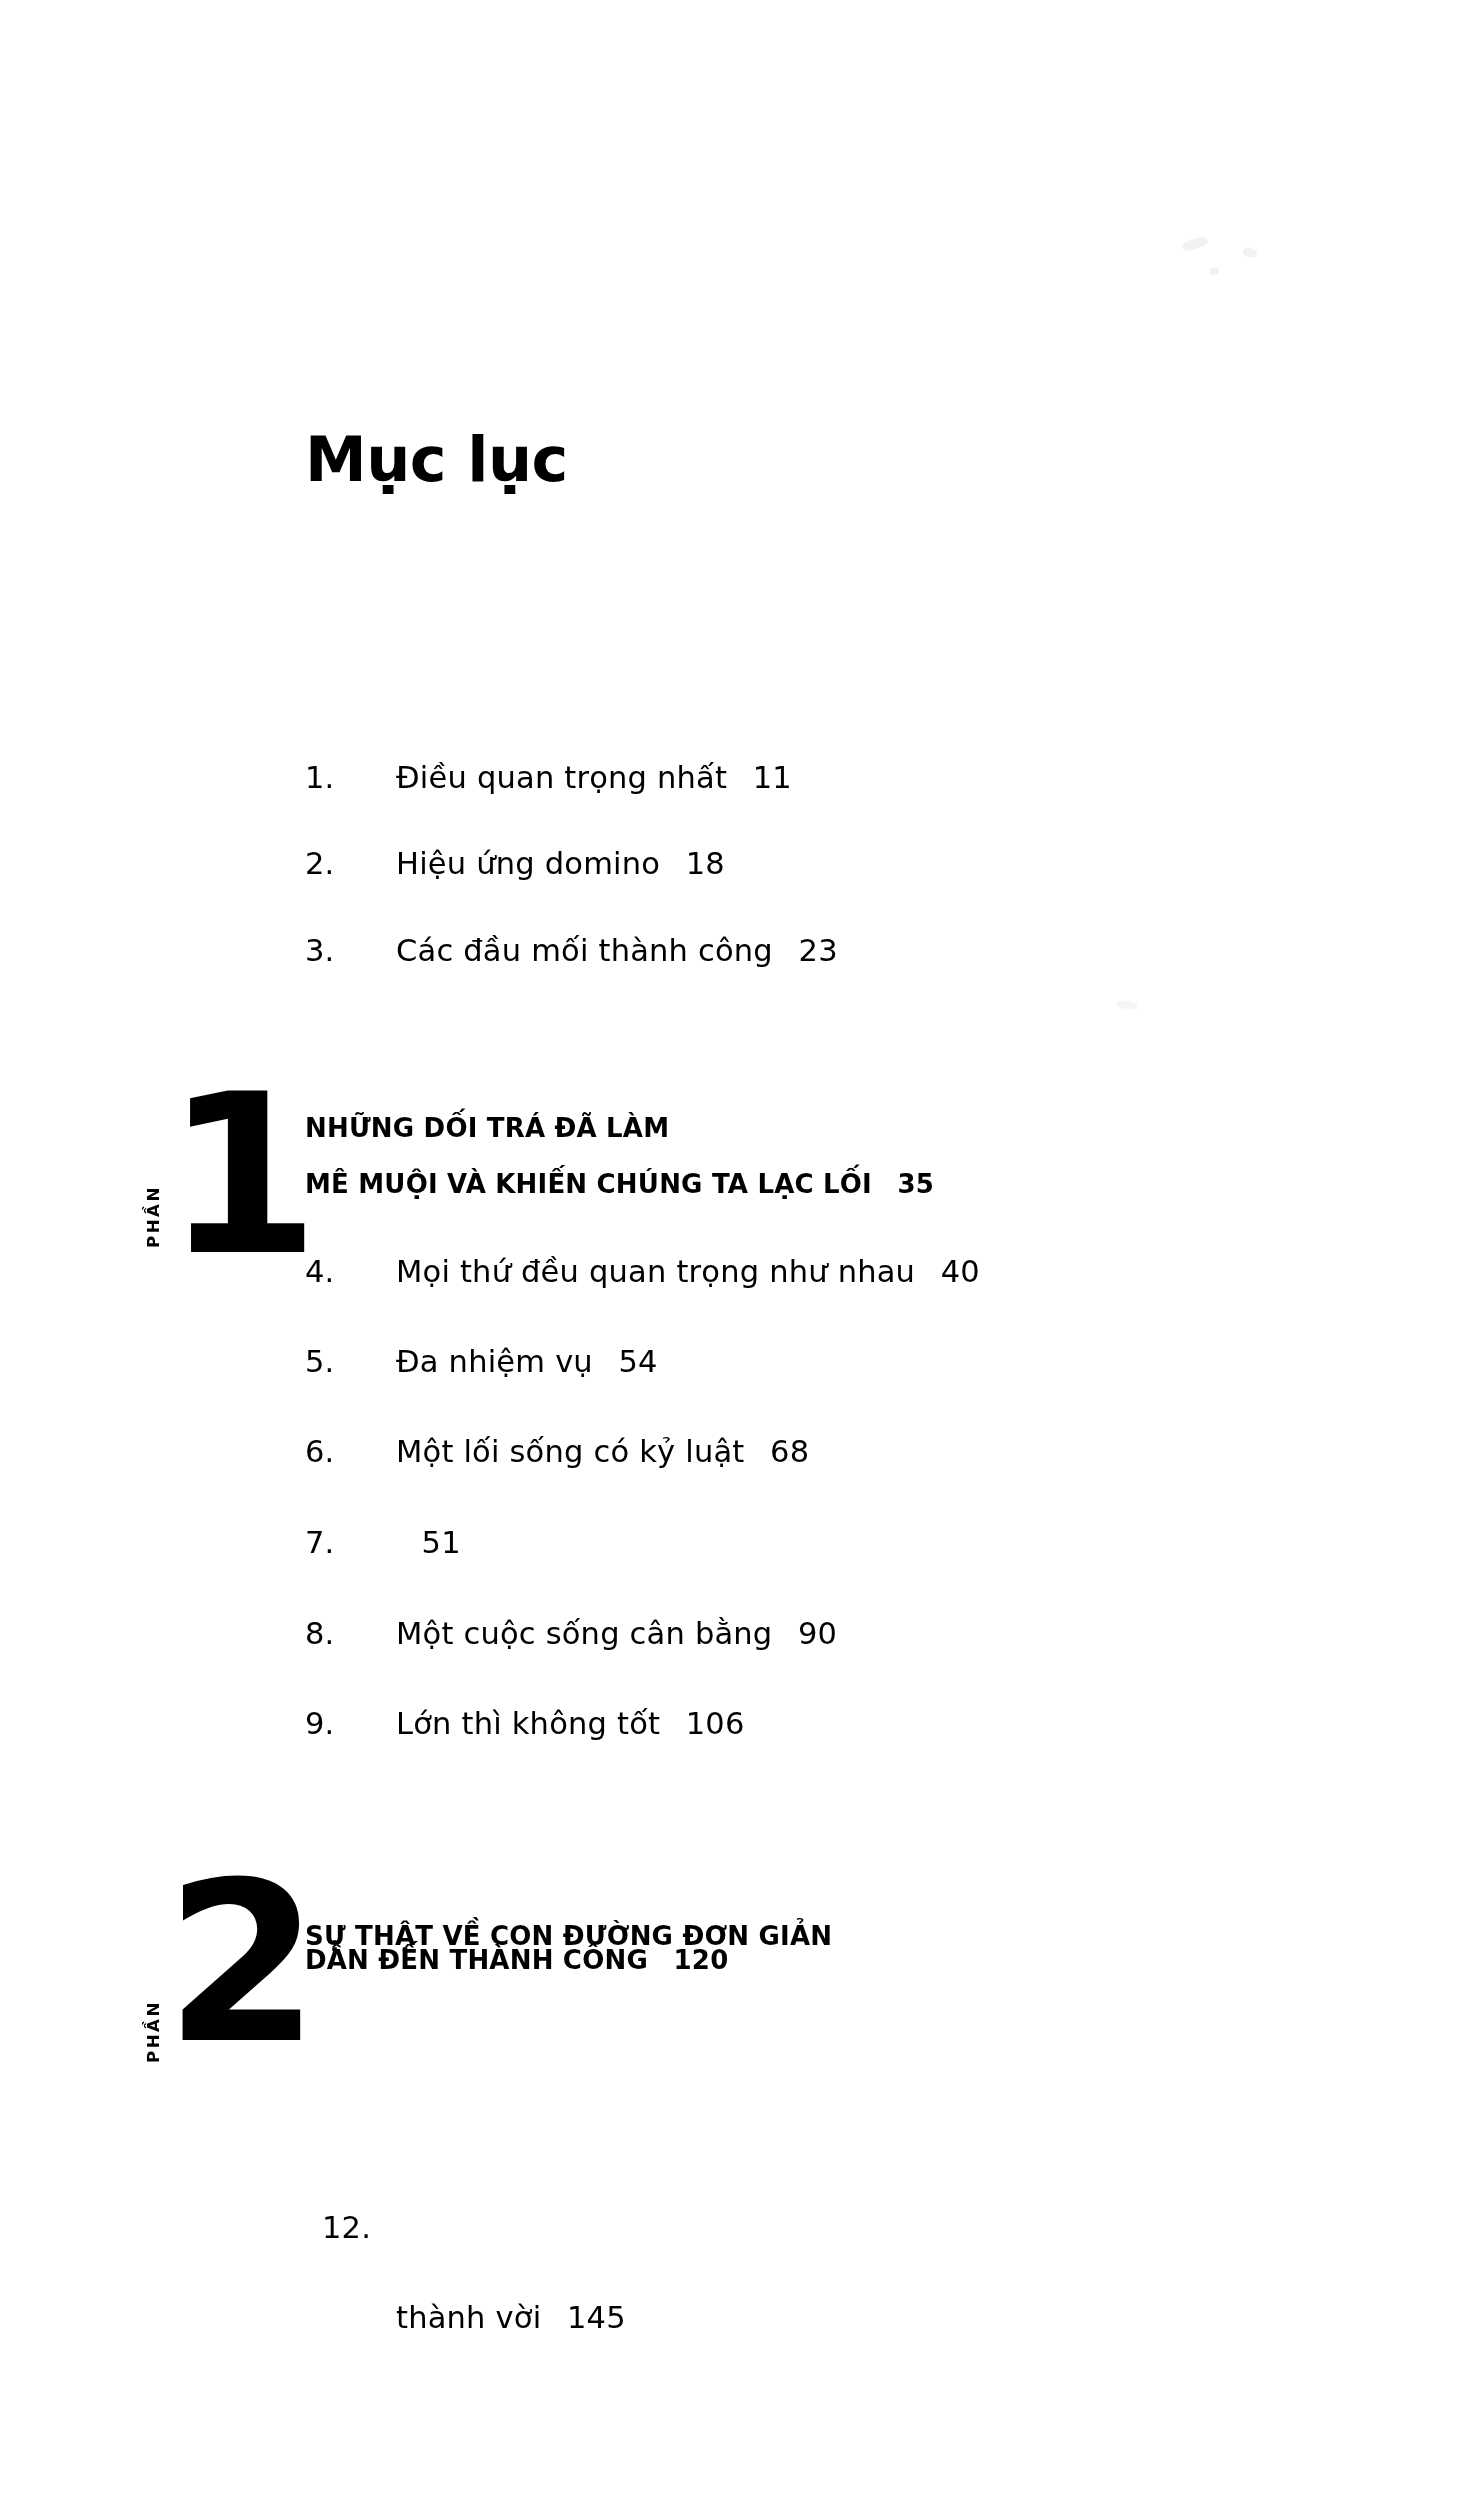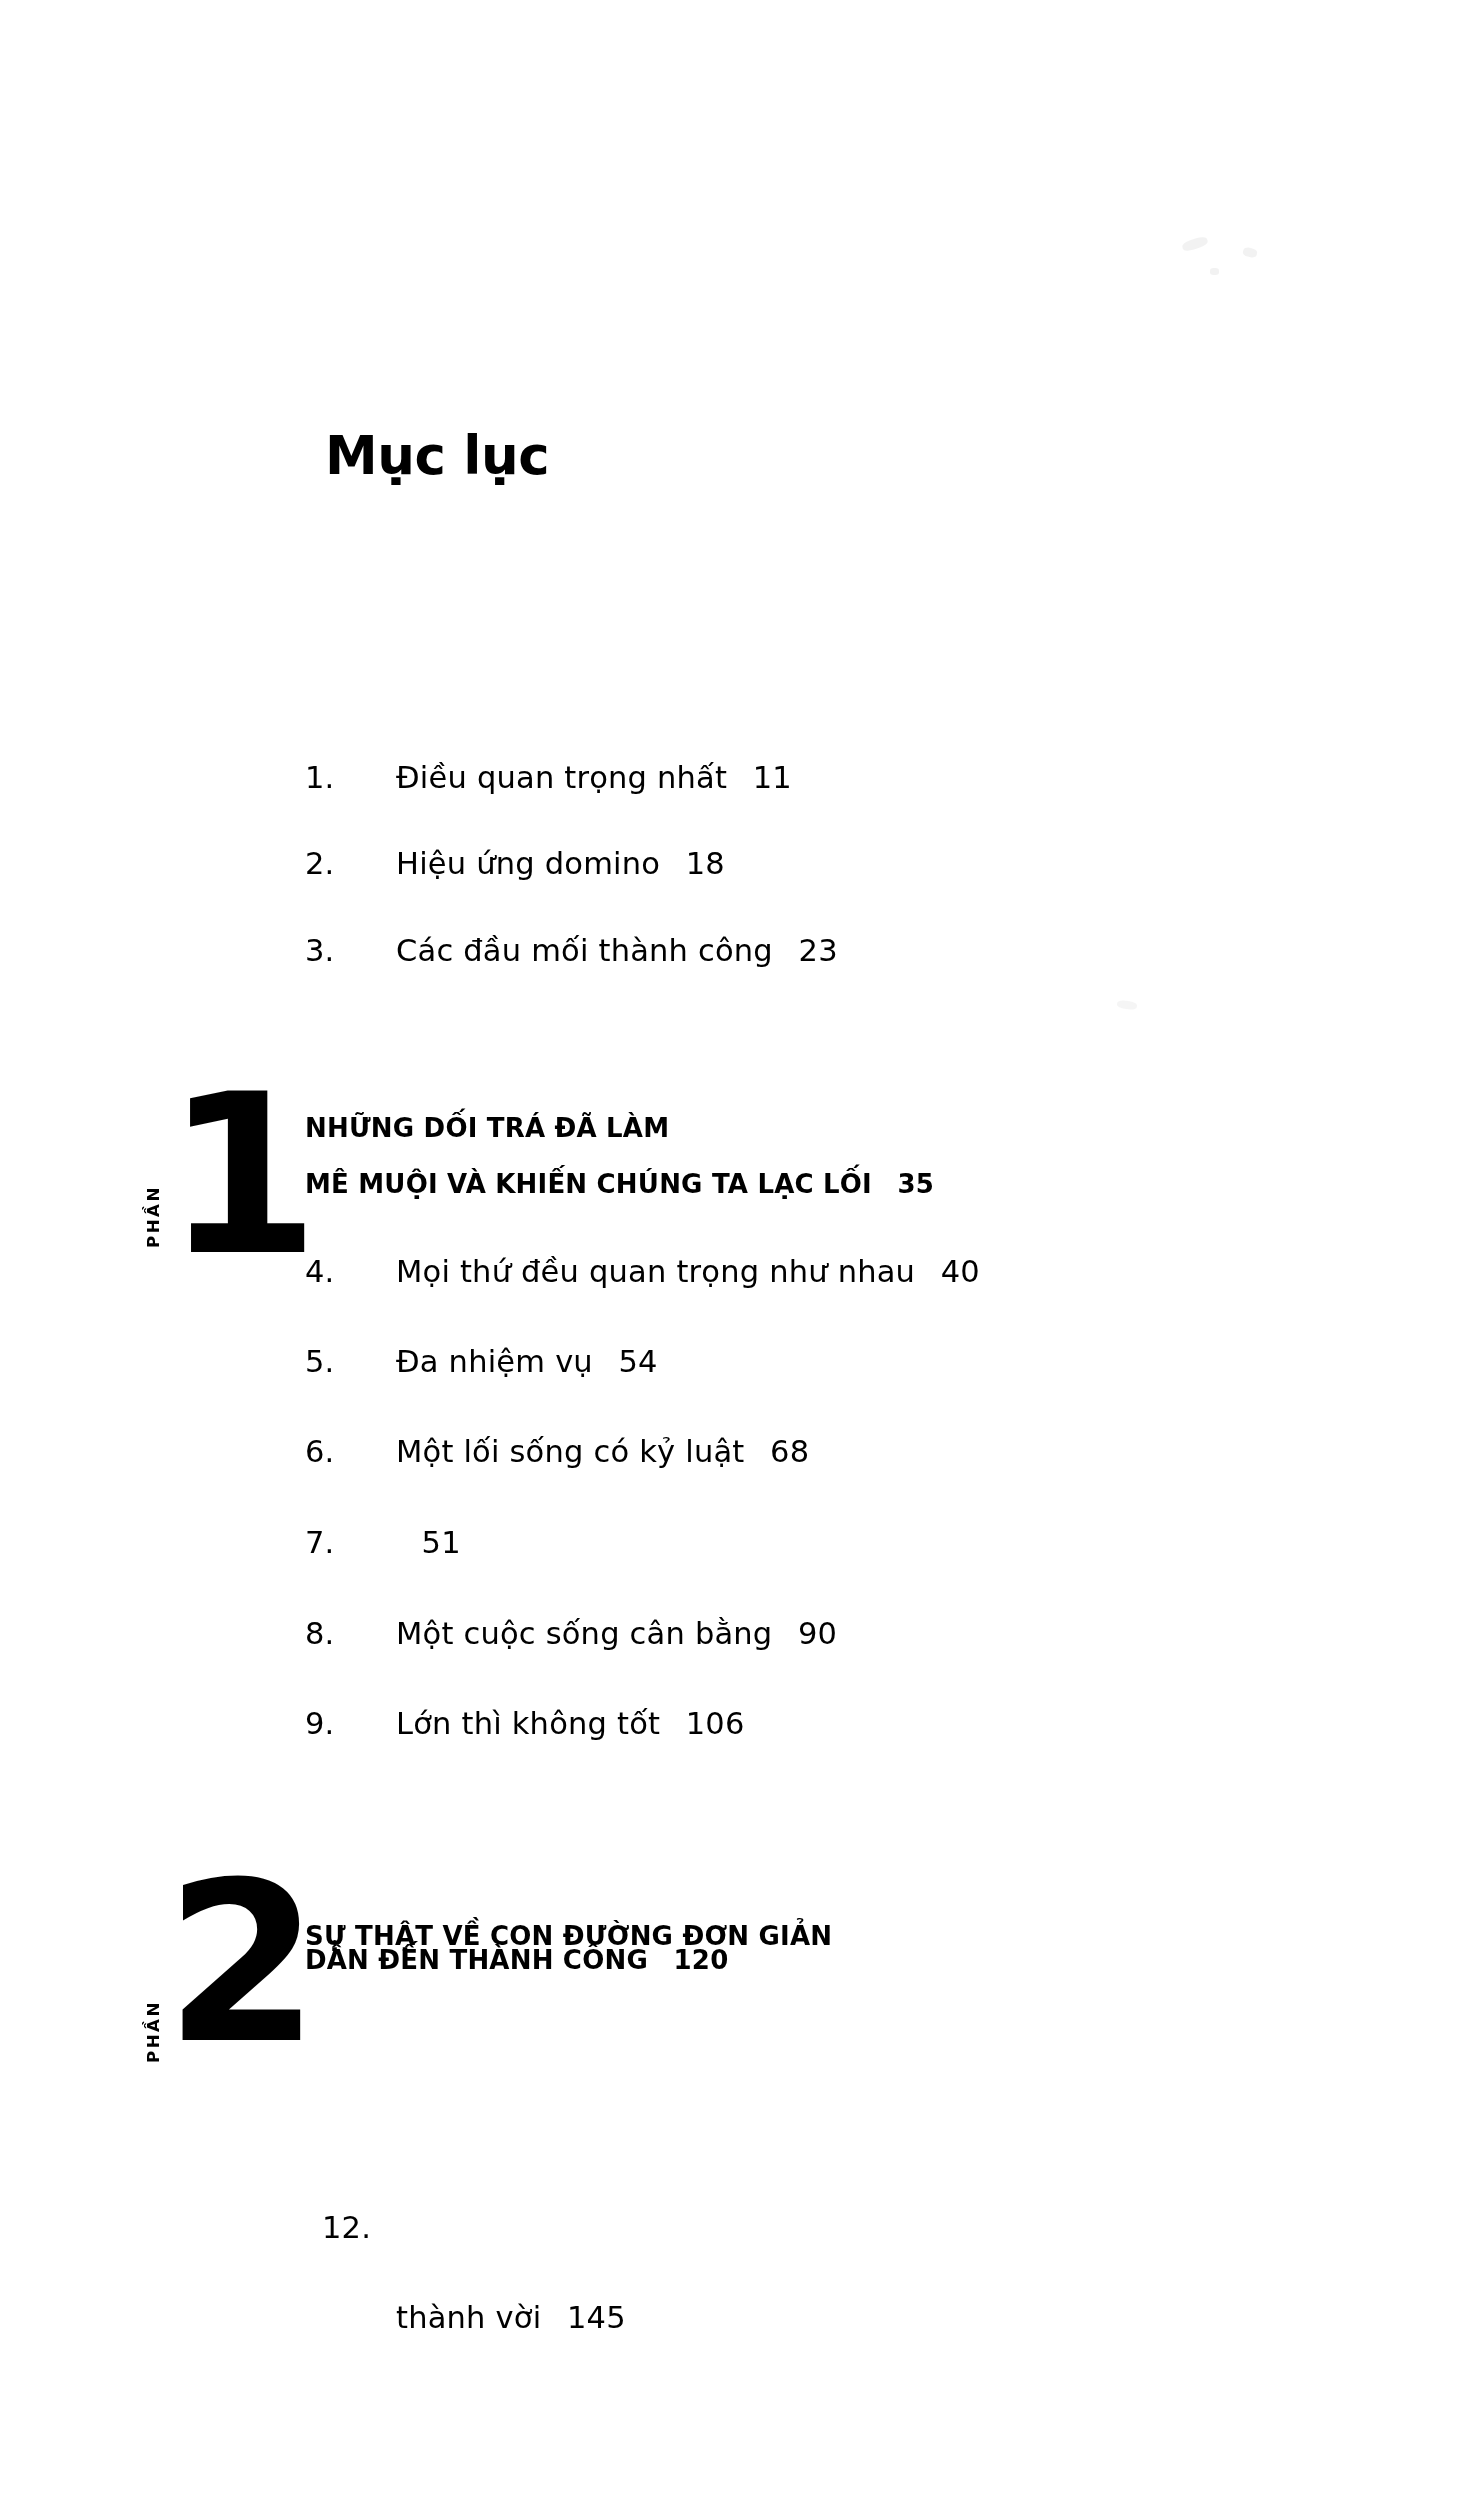--- a/index.html
+++ b/index.html
@@ -31,26 +31,25 @@
   }
   .smudge.s1 { left: 1182px; top: 239px; width: 25.6px; height: 9.9px; transform: rotate(-18deg); }
   .smudge.s2 { left: 1243px; top: 248px; width: 13.8px; height: 8.9px; transform: rotate(12deg); }
   .smudge.s3 { left: 1210px; top: 268px; width: 8.9px;  height: 6.9px; }
   .smudge.s4 { left: 1117px; top: 1001px; width: 19.7px; height: 7.9px; opacity:.25; transform: rotate(8deg); }
 
   .title {
     position: absolute;
     left: 305px;
     top: 429px;
-    font-size: 53px;
+    font-size: 62px;
     font-weight: 700;
     letter-spacing: -0.5px;
     line-height: 1;
     font-family: "DejaVu Sans", sans-serif;
-    margin-left: 20px;
   }
 
   
   .toc-entry {
     position: absolute;
     display: flex;
     align-items: baseline;
     font-size: 30.5px;
     line-height: 1.25;
     letter-spacing: 0.2px;

